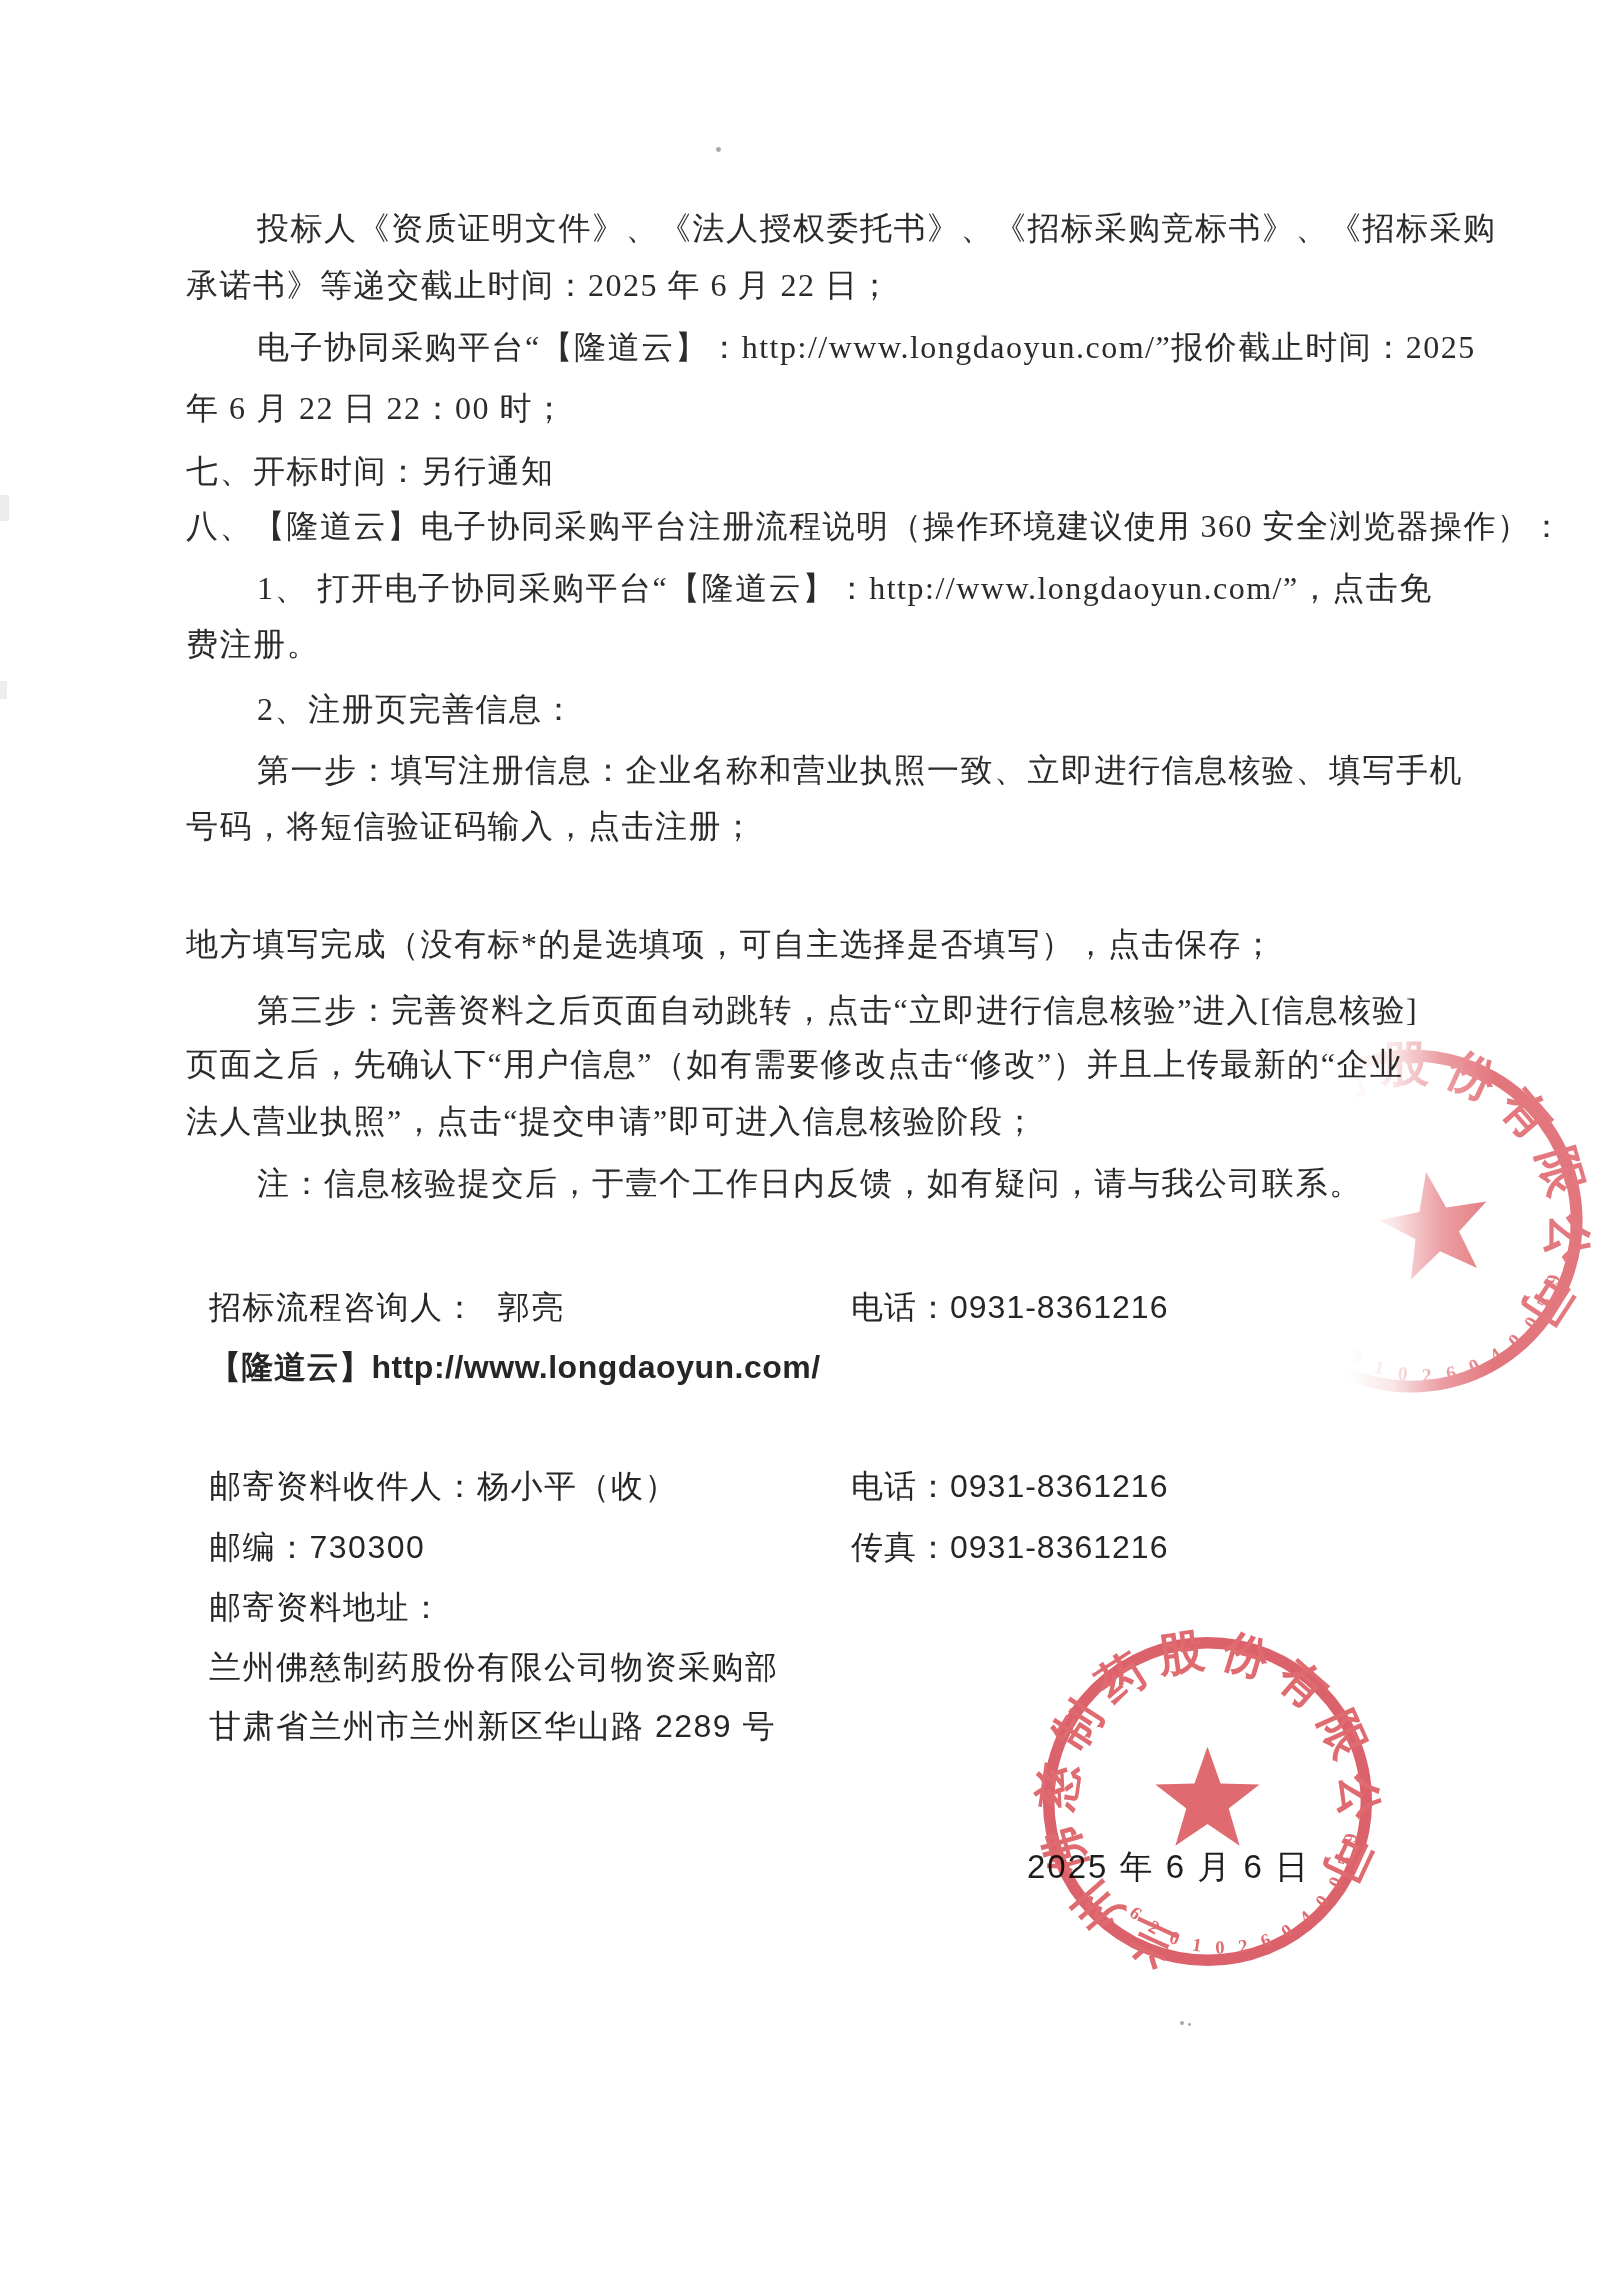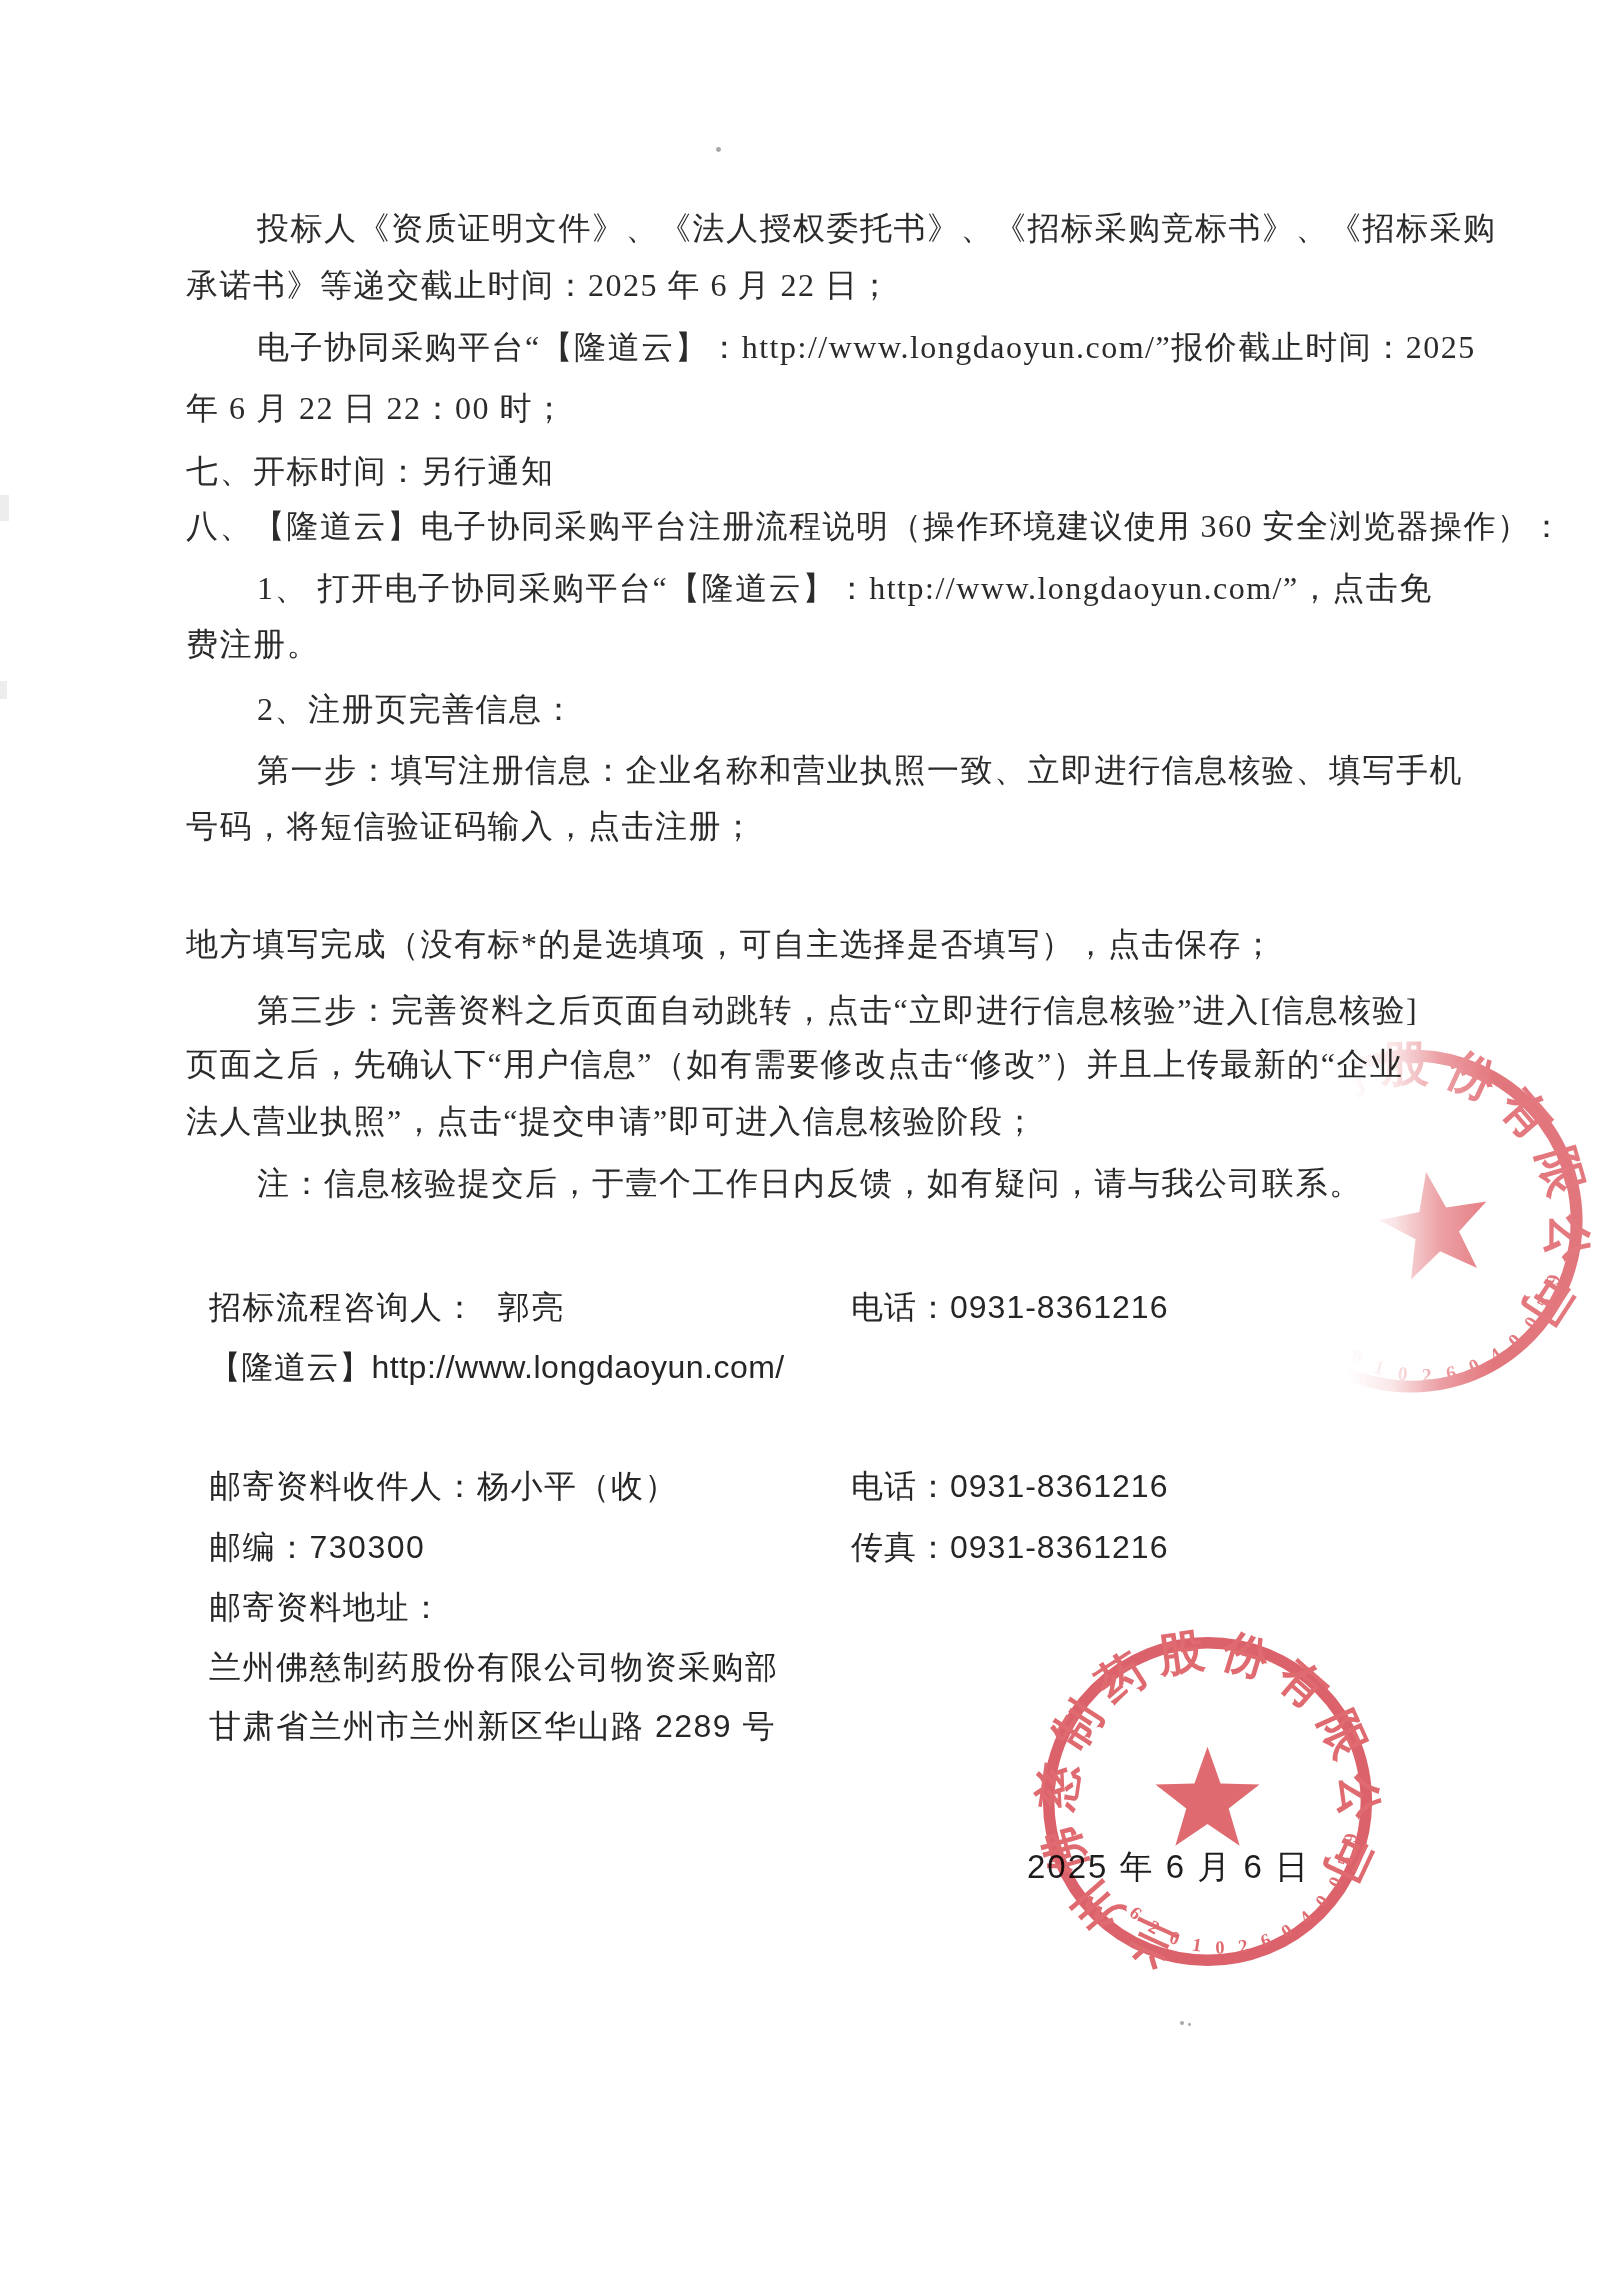--- a/index.html
+++ b/index.html
@@ -25,21 +25,21 @@
     font-family:"Liberation Sans","DejaVu Sans",sans-serif;
     color:#262626;
   }
   .crow .cr{
     position:absolute;left:642px;top:0;
     font-size:32px;letter-spacing:1px;white-space:pre;
     font-family:"Liberation Sans","DejaVu Sans",sans-serif;
     color:#262626;
     text-align:right;
   }
-  .crow.boldrow .cl{font-weight:400;letter-spacing:0.5px;}
+  .crow.boldrow .cl{font-weight:700;letter-spacing:0.5px;}
   .date-line{
     position:absolute;left:1027px;top:1845px;
     font-size:33px;letter-spacing:2px;white-space:pre;
     font-family:"Liberation Sans","DejaVu Sans",sans-serif;
     color:#1e1e1e;z-index:3;
   }
   .seal{
     position:absolute;
     mix-blend-mode:multiply;
     pointer-events:none;

